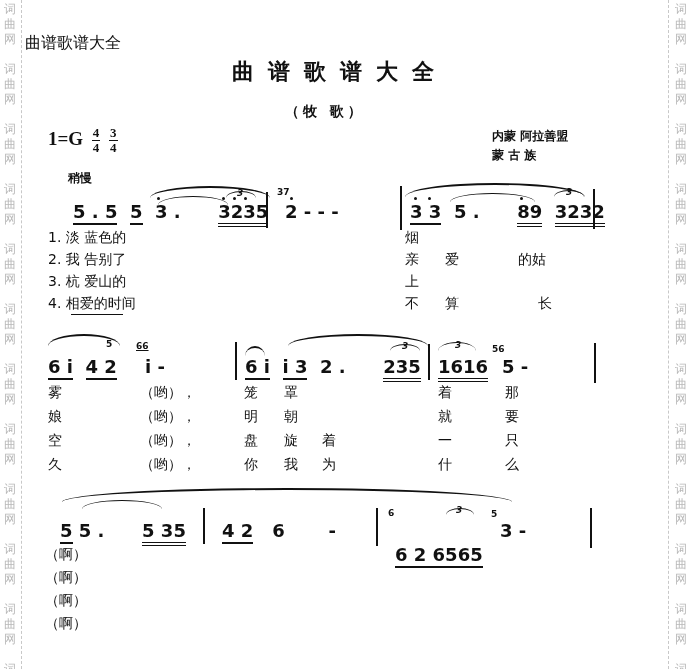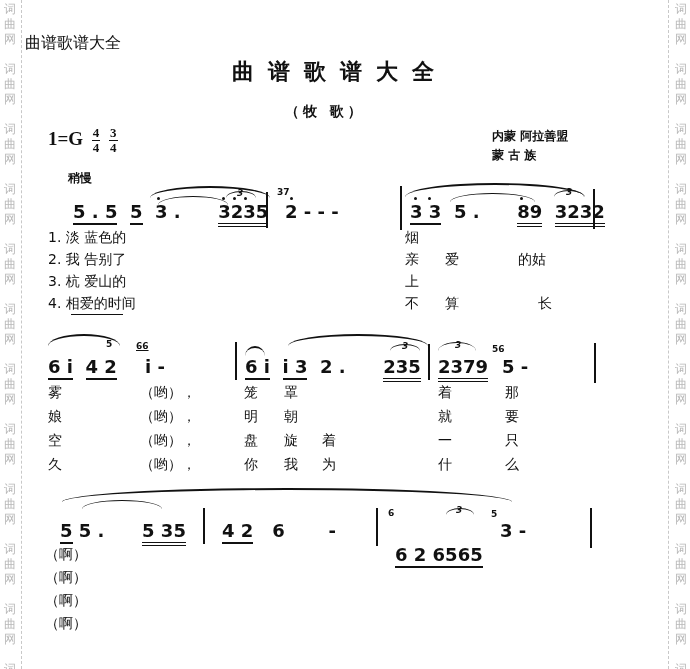--- a/index.html
+++ b/index.html
@@ -268,21 +268,21 @@
 
   <div class="seg" style="left:245px; top:356px;">
     <span class="ul">6 i</span>&nbsp;
     <span class="ul">i 3</span>&nbsp;
     <span>2 .</span>&nbsp;&nbsp;&nbsp;&nbsp;&nbsp;
     <span class="ul2">235</span>
   </div>
   <div class="bar" style="left:428px; top:344px; height:36px;"></div>
 
   <div class="seg" style="left:438px; top:356px;">
-    <span class="ul2">2379</span>
+    <span class="ul2">1616</span>
   </div>
   <div class="grace" style="left:492px; top:345px;">56</div>
   <div class="seg" style="left:502px; top:356px;">5  -</div>
   <div class="bar" style="left:594px; top:343px; height:40px;"></div>
 
   <div>
     <div class="lyric" style="left:48px; top:384px;">雾</div>
     <div class="lyric" style="left:140px; top:384px;">（哟），</div>
     <div class="lyric" style="left:244px; top:384px;">笼</div>
     <div class="lyric" style="left:284px; top:384px;">罩</div>

